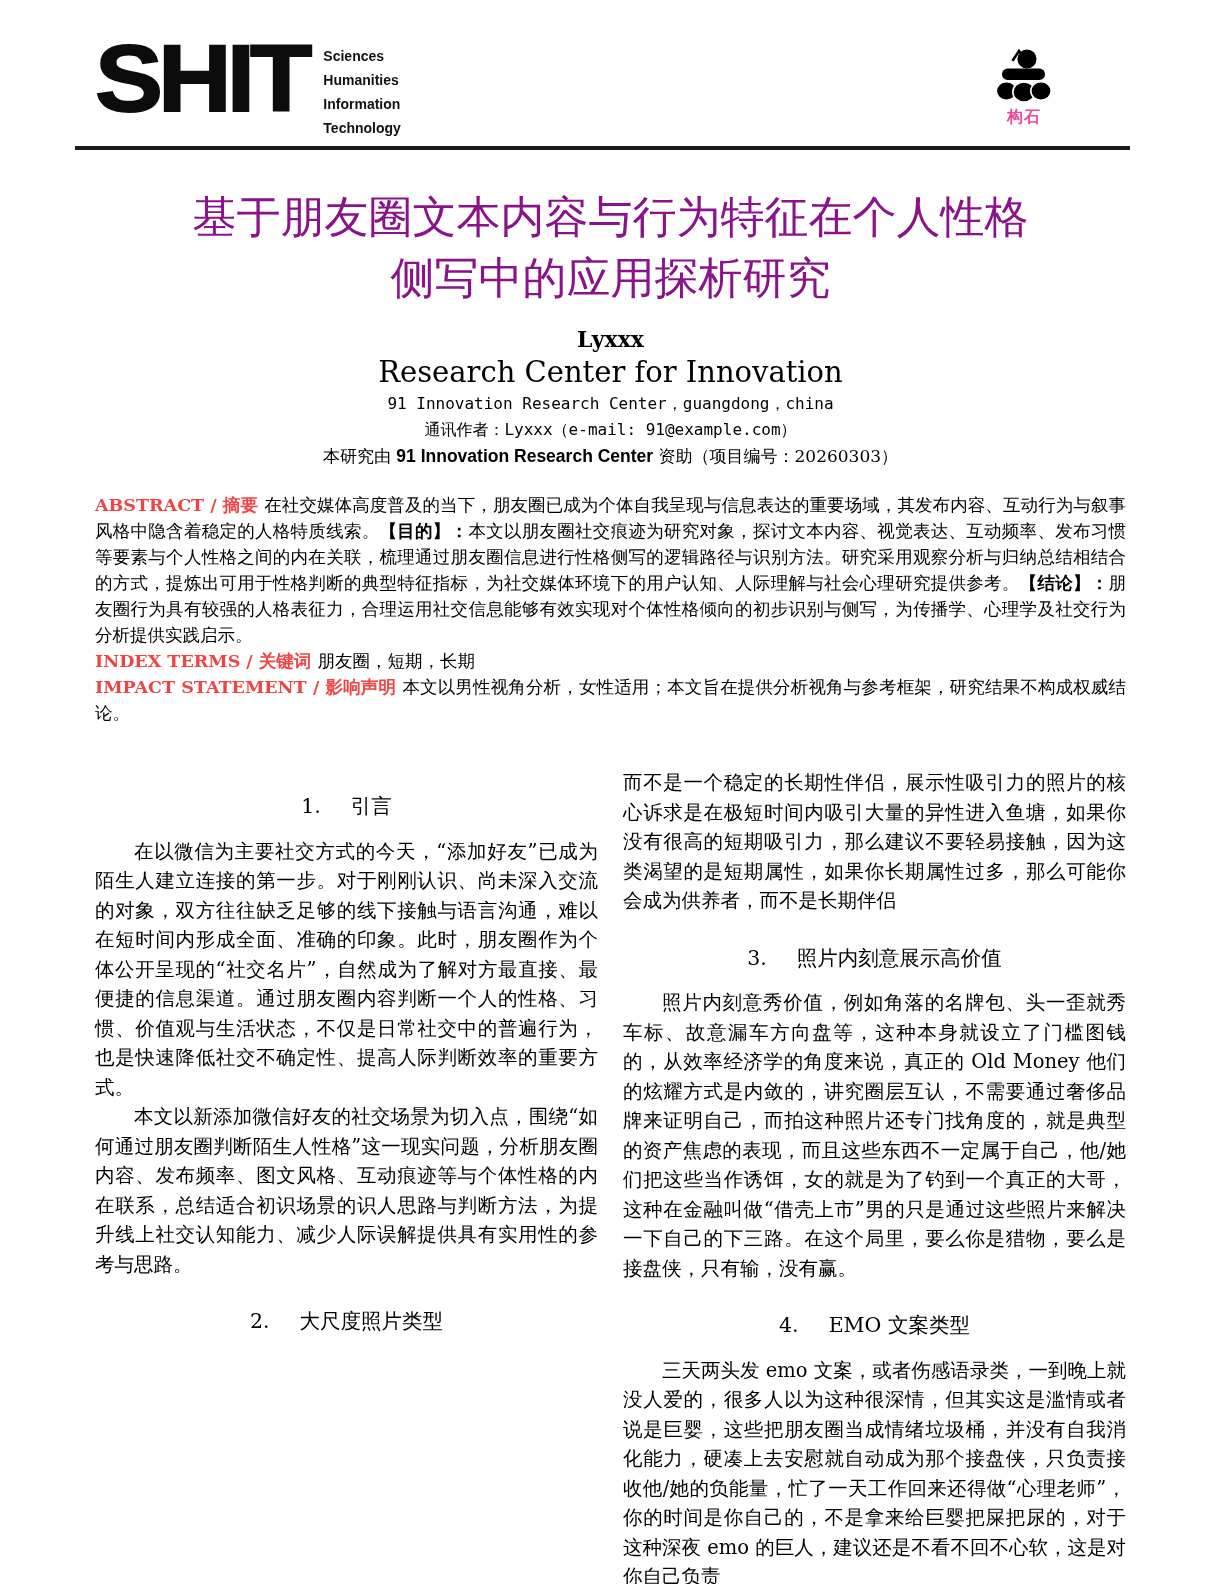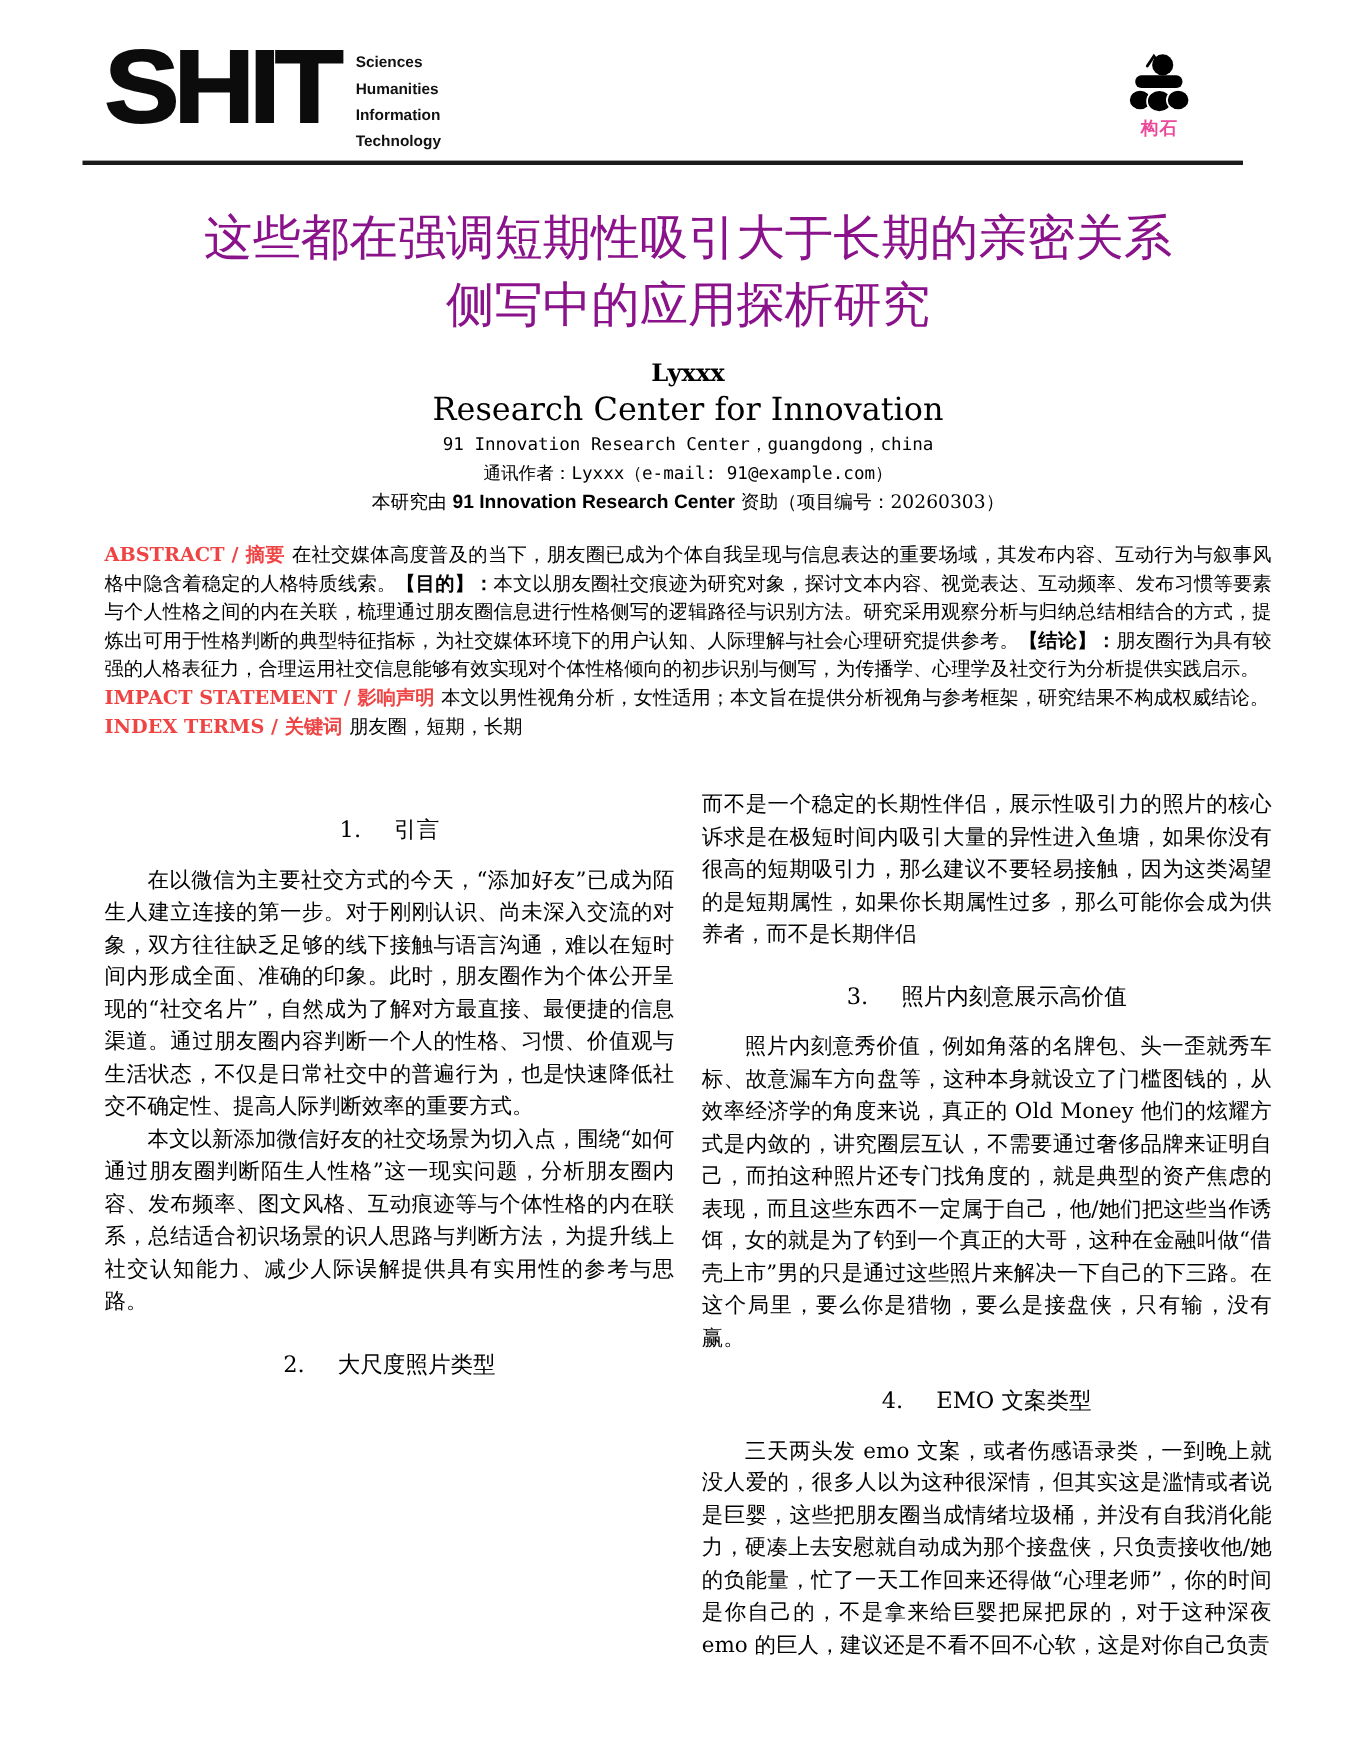--- a/index.html
+++ b/index.html
@@ -1,21 +1,21 @@
 <!DOCTYPE html>
 <html lang="zh"><head>
 <meta charset="utf-8">
 <style>
   html,body { margin:0; padding:0; background:#ffffff; }
   .page {
     position:relative;
     width:1224px; height:1584px;
     background:#ffffff;
     box-sizing:border-box;
-    padding:36px 68px 0 95px;
+    padding:36px 98px 0 95px;
     font-family:"DejaVu Serif","Liberation Serif",serif;
     color:#000;
     overflow:hidden;
   }
   
   .masthead { display:flex; justify-content:space-between; align-items:flex-start; height:100px; }
   .logo-block { display:flex; align-items:flex-start; gap:16px; }
   .logo-text {
     font-family:"Liberation Sans",sans-serif;
     font-weight:bold; font-size:102px; line-height:0.92;
@@ -86,34 +86,34 @@
           <ellipse cx="50" cy="45" rx="10.2" ry="9.2" stroke="#fff" stroke-width="1.6"></ellipse>
         </g>
       </svg>
       <div class="pub-logo-label">构石</div>
     </div>
   </header>
 
   <div class="rule"></div>
 
   <h1 class="title">
-    <span>这些都在强调短期性吸引大于长期的亲密关系</span><br>
+    <span>基于朋友圈文本内容与行为特征在个人性格</span><br>
     <span>侧写中的应用探析研究</span>
   </h1>
 
   <div class="author-name">Lyxxx</div>
   <div class="affiliation">Research Center for Innovation</div>
   <div class="addr">91 Innovation Research Center，guangdong，china</div>
   <div class="corr">通讯作者：Lyxxx（e-mail: 91@example.com）</div>
   <div class="funding"><span>本研究由 </span><span class="bold-sans">91 Innovation Research Center</span><span> 资助（项目编号：20260303）</span></div>
 
   <div class="frontmatter">
     <p class="fm-para"><span class="accent">ABSTRACT  / 摘要 </span><span>在社交媒体高度普及的当下，朋友圈已成为个体自我呈现与信息表达的重要场域，其发布内容、互动行为与叙事风格中隐含着稳定的人格特质线索。</span><span class="fm-bold">【目的】：</span><span>本文以朋友圈社交痕迹为研究对象，探讨文本内容、视觉表达、互动频率、发布习惯等要素与个人性格之间的内在关联，梳理通过朋友圈信息进行性格侧写的逻辑路径与识别方法。研究采用观察分析与归纳总结相结合的方式，提炼出可用于性格判断的典型特征指标，为社交媒体环境下的用户认知、人际理解与社会心理研究提供参考。</span><span class="fm-bold">【结论】：</span><span>朋友圈行为具有较强的人格表征力，合理运用社交信息能够有效实现对个体性格倾向的初步识别与侧写，为传播学、心理学及社交行为分析提供实践启示。</span></p>
+    <p class="fm-para"><span class="accent">INDEX TERMS  / 关键词 </span><span>朋友圈，短期，长期</span></p>
     <p class="fm-para"><span class="accent">IMPACT STATEMENT / 影响声明 </span><span>本文以男性视角分析，女性适用；本文旨在提供分析视角与参考框架，研究结果不构成权威结论。</span></p>
-    <p class="fm-para"><span class="accent">INDEX TERMS  / 关键词 </span><span>朋友圈，短期，长期</span></p>
   </div>
 
   <div class="columns">
     <div class="col">
       <h2 class="sec-head sec-head-first"><span class="sec-num">1.</span><span>引言</span></h2>
       <p class="body-para indent">在以微信为主要社交方式的今天，“添加好友”已成为陌生人建立连接的第一步。对于刚刚认识、尚未深入交流的对象，双方往往缺乏足够的线下接触与语言沟通，难以在短时间内形成全面、准确的印象。此时，朋友圈作为个体公开呈现的“社交名片”，自然成为了解对方最直接、最便捷的信息渠道。通过朋友圈内容判断一个人的性格、习惯、价值观与生活状态，不仅是日常社交中的普遍行为，也是快速降低社交不确定性、提高人际判断效率的重要方式。</p>
       <p class="body-para indent">本文以新添加微信好友的社交场景为切入点，围绕“如何通过朋友圈判断陌生人性格”这一现实问题，分析朋友圈内容、发布频率、图文风格、互动痕迹等与个体性格的内在联系，总结适合初识场景的识人思路与判断方法，为提升线上社交认知能力、减少人际误解提供具有实用性的参考与思路。</p>
       <h2 class="sec-head"><span class="sec-num">2.</span><span>大尺度照片类型</span></h2>
     </div>
     <div class="col">

